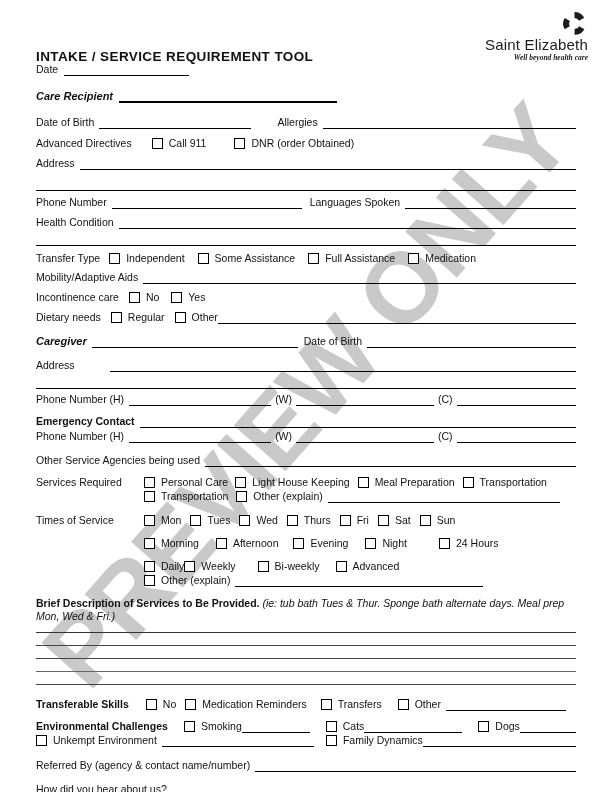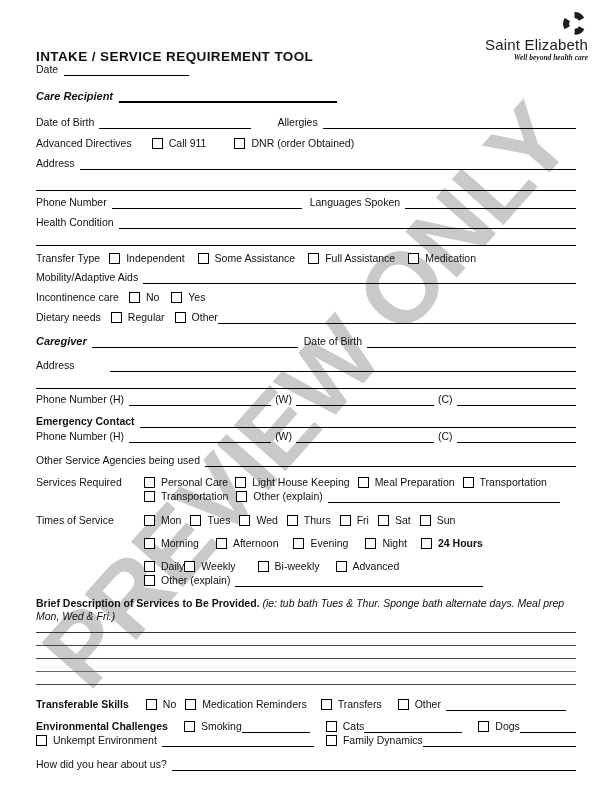--- a/index.html
+++ b/index.html
@@ -273,21 +273,21 @@
               <span>Afternoon</span>
             </span>
           <span class="opt" style="margin-left:15px;">
               <span class="cb"></span>
               <span>Evening</span>
             </span>
           <span class="opt" style="margin-left:17px;">
               <span class="cb"></span>
               <span>Night</span>
             </span>
-          <span class="opt" style="margin-left:14px;font-weight:bold;">
+          <span class="opt" style="margin-left:32px;">
               <span class="cb"></span>
               <span>24 Hours</span>
             </span>
         </div>
         <div class="row" style="margin-top:10px;align-items:center;">
           <span class="opt">
               <span class="cb"></span>
               <span>Daily</span>
             </span>
           <span class="opt" style="">
@@ -370,20 +370,24 @@
         <span>Unkempt Environment</span>
         </span>
       <span class="u" style="width:152px;margin-left:5px;"></span>
       <span class="opt" style="margin-left:12px;">
           <span class="cb"></span>
         <span>Family Dynamics</span>
         </span>
       <span class="fl"></span>
     </div>
 
+    <div class="row" style="margin-top:12px;">
+      <span class="lbl">Referred By (agency &amp; contact name/number)</span>
+      <span class="fl" style="margin-left:5px;"></span>
+    </div>
 
     <div class="row" style="margin-top:11px;">
       <span class="lbl">How did you hear about us?</span>
       <span class="fl" style="margin-left:5px;"></span>
     </div>
 
   </div>
 </div>
 
 </body></html>

